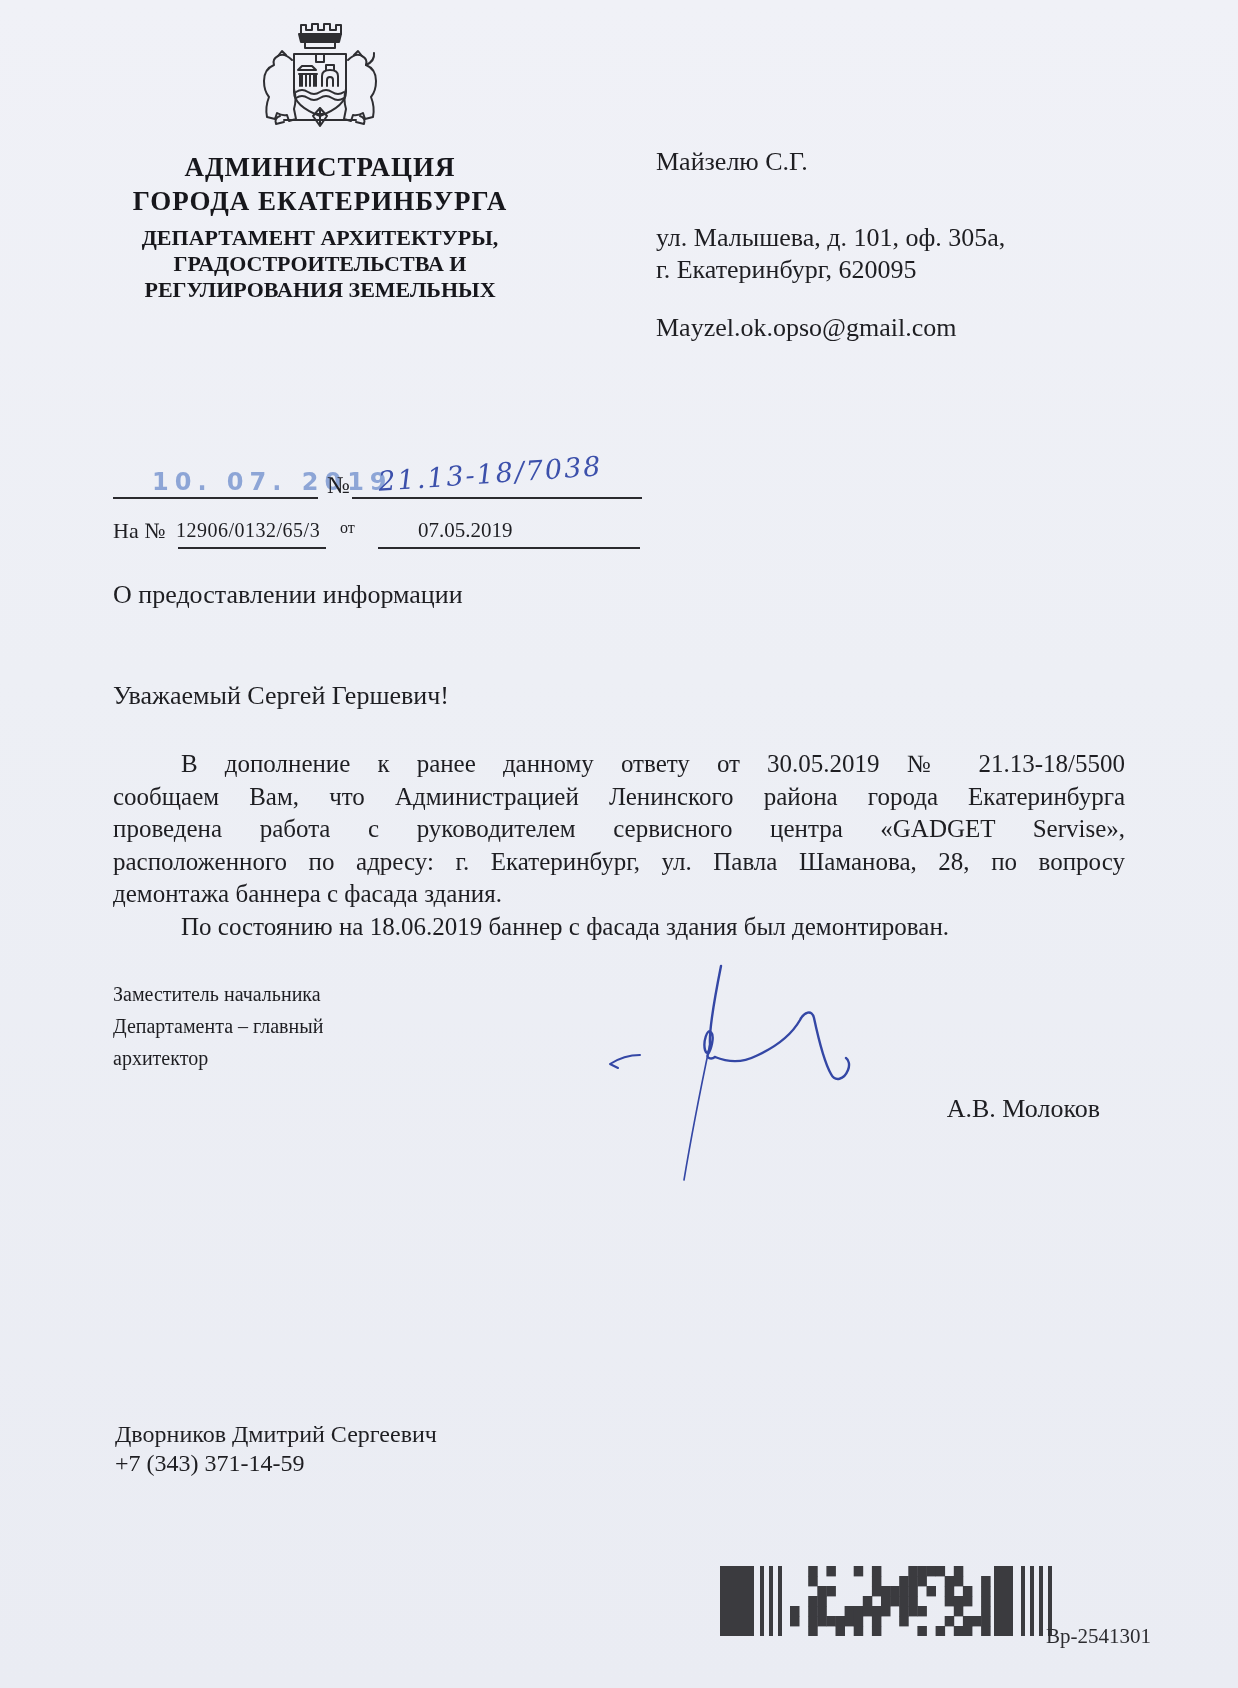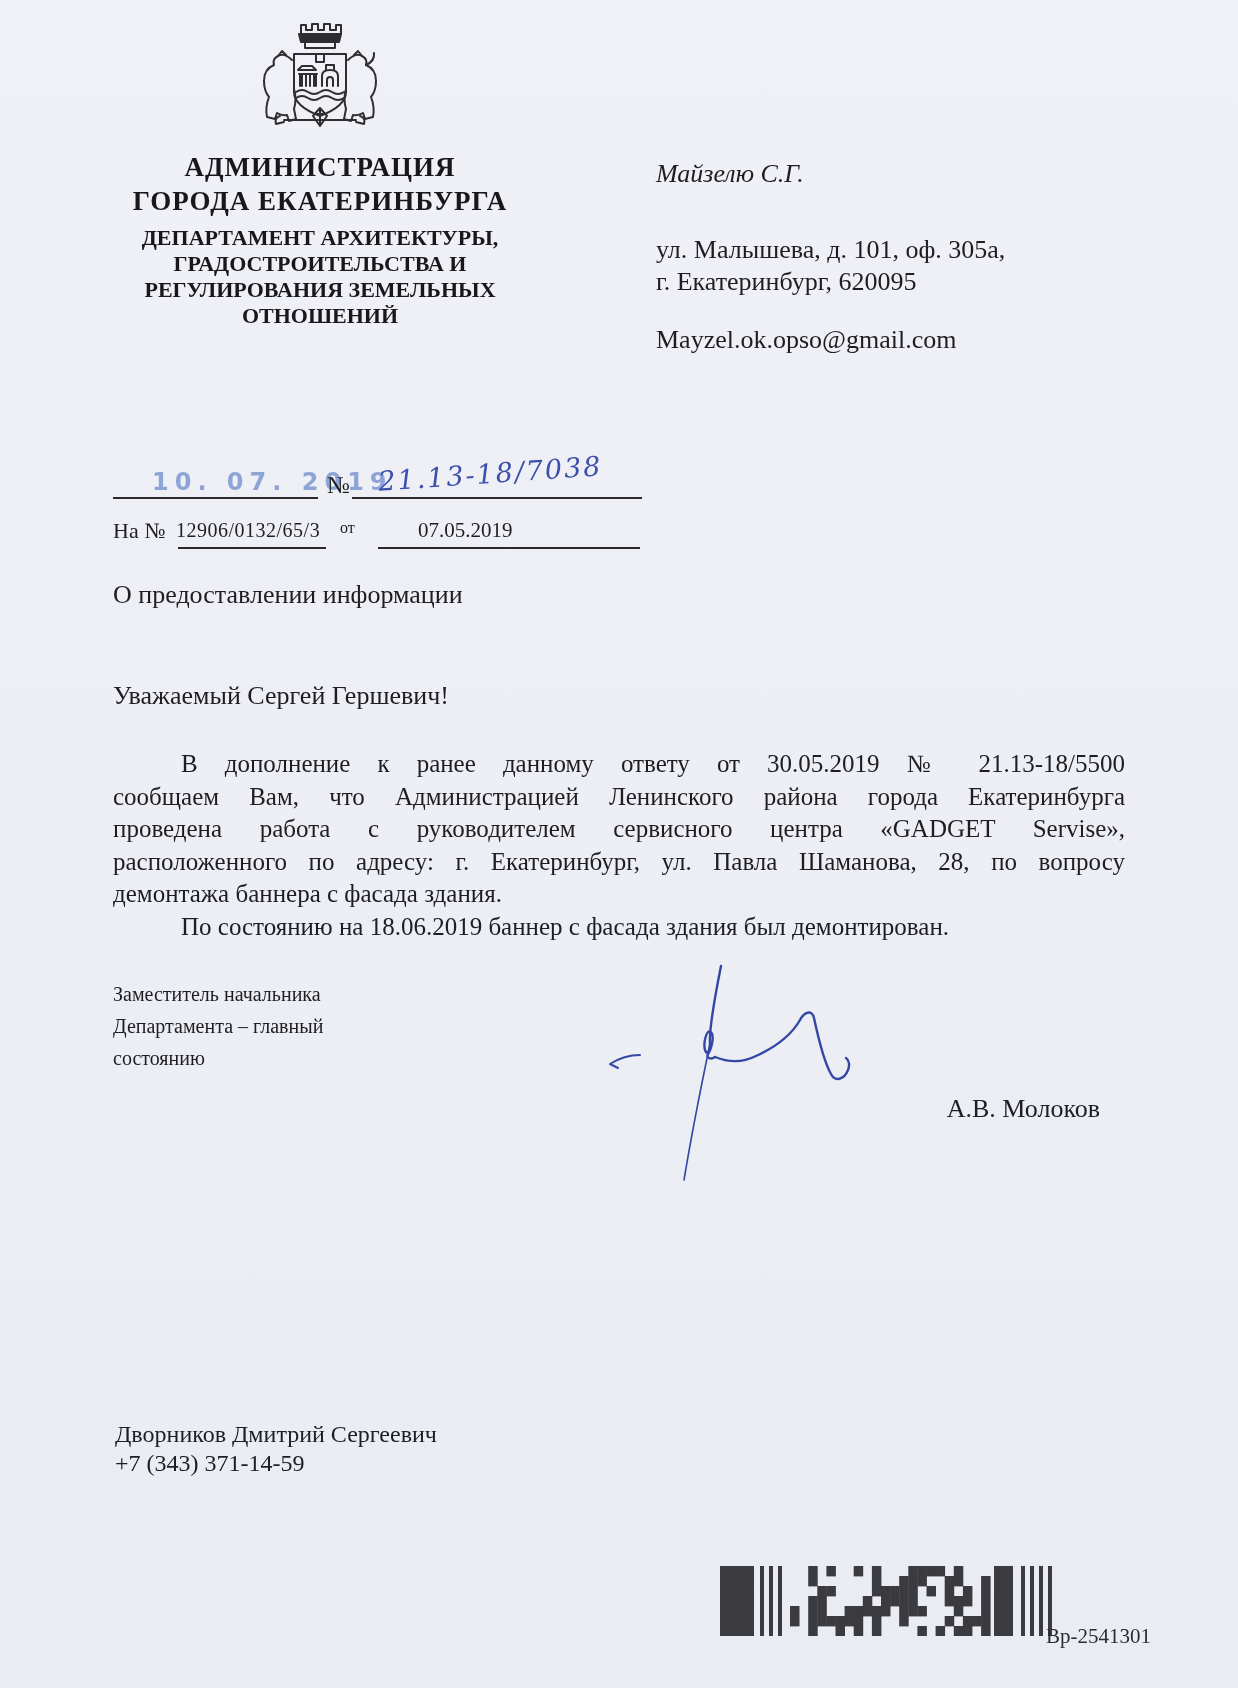--- a/index.html
+++ b/index.html
@@ -31,21 +31,21 @@
     font-family:"DejaVu Serif", serif;font-style:italic;
     color:#3c50ab;
   }
   .out-num{position:absolute;left:378px;top:458px;font-size:27px;letter-spacing:2px;transform:rotate(-4deg);}
   .reply-label{position:absolute;left:113px;top:518px;font-size:22px;}
   .in-num{position:absolute;left:176px;top:519px;font-size:20px;letter-spacing:.5px;}
   .ot-label{position:absolute;left:340px;top:519px;font-size:16px;}
   .in-date{position:absolute;left:418px;top:518px;font-size:21px;}
   
   .recipient{position:absolute;left:656px;top:146px;width:440px;font-size:26px;line-height:32px;}
-  .recipient .r-name{margin:12px 0 44px 0;font-style:italic;}
+  .recipient .r-name{margin:0 0 44px 0;}
   .recipient .r-addr{margin:0 0 26px 0;}
   .recipient .r-email{margin:0;}
   
   .subject{position:absolute;left:113px;top:580px;font-size:26px;}
   .salutation{position:absolute;left:113px;top:681px;width:1012px;text-align:left;font-size:26px;}
   .body-block{position:absolute;left:113px;top:748px;width:1012px;font-size:25px;}
   .body-line{line-height:32.5px;white-space:normal;}
   .jst{text-align:justify;text-align-last:justify;}
   .indent{text-indent:68px;}
   
@@ -99,21 +99,20 @@
 
     <div class="org-name">
       <div>АДМИНИСТРАЦИЯ</div>
       <div>ГОРОДА  ЕКАТЕРИНБУРГА</div>
     </div>
 
     <div class="dept">
       <div>ДЕПАРТАМЕНТ АРХИТЕКТУРЫ,</div>
       <div>ГРАДОСТРОИТЕЛЬСТВА И</div>
       <div>РЕГУЛИРОВАНИЯ ЗЕМЕЛЬНЫХ</div>
-      <div>ОТНОШЕНИЙ</div>
     </div>
 
   </div>
 
   <div class="stamp-date">10. 07. 2019</div>
   <div class="num-sign">№</div>
   <div class="hand out-num">21.13-18/7038</div>
   <div class="ref-line" style="left:113px;top:497px;width:205px;"></div>
   <div class="ref-line" style="left:352px;top:497px;width:290px;"></div>
 
@@ -141,21 +140,21 @@
     <div class="body-line jst">сообщаем Вам, что Администрацией Ленинского района города Екатеринбурга</div>
     <div class="body-line jst">проведена работа с руководителем сервисного центра «GADGET Servise»,</div>
     <div class="body-line jst">расположенного по адресу: г. Екатеринбург, ул. Павла Шаманова, 28, по вопросу</div>
     <div class="body-line">демонтажа баннера с фасада здания.</div>
     <div class="body-line indent">По состоянию на 18.06.2019 баннер с фасада здания был демонтирован.</div>
   </div>
 
   <div class="sig-title">
     <div>Заместитель начальника</div>
     <div>Департамента – главный</div>
-    <div>состоянию</div>
+    <div>архитектор</div>
   </div>
 
   <svg class="sig-svg" width="330" height="240" viewBox="0 0 330 240">
     <g fill="none" stroke="#3447a5" stroke-linecap="round" stroke-linejoin="round">
 
       <path stroke-width="2" d="M32,116 q14,-9 30,-9 M32,116 l8,4"></path>
 
       <path stroke-width="2.4" d="M143,18 C137,48 131,82 132,96 C132,103 129,108 127,102 C125,94 129,80 133,84 C137,88 133,102 130,106 C128,110 133,112 137,109"></path>
 
       <path stroke-width="2.4" d="M137,109 C152,115 166,114 178,108 C200,98 214,86 222,72 C226,64 234,61 236,70 C239,84 245,112 253,126 C257,134 266,132 270,122 C272,117 271,112 268,110"></path>

